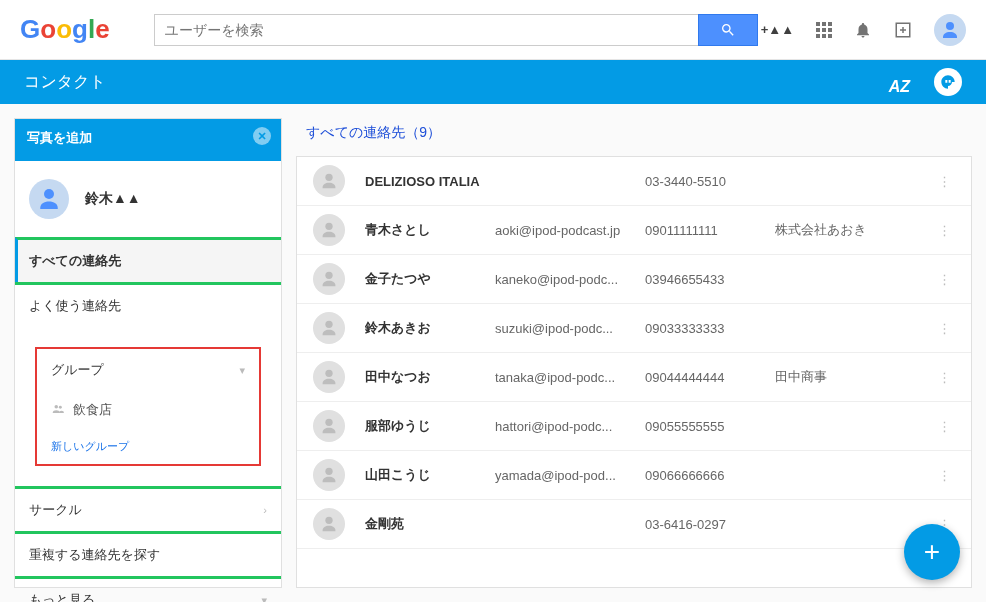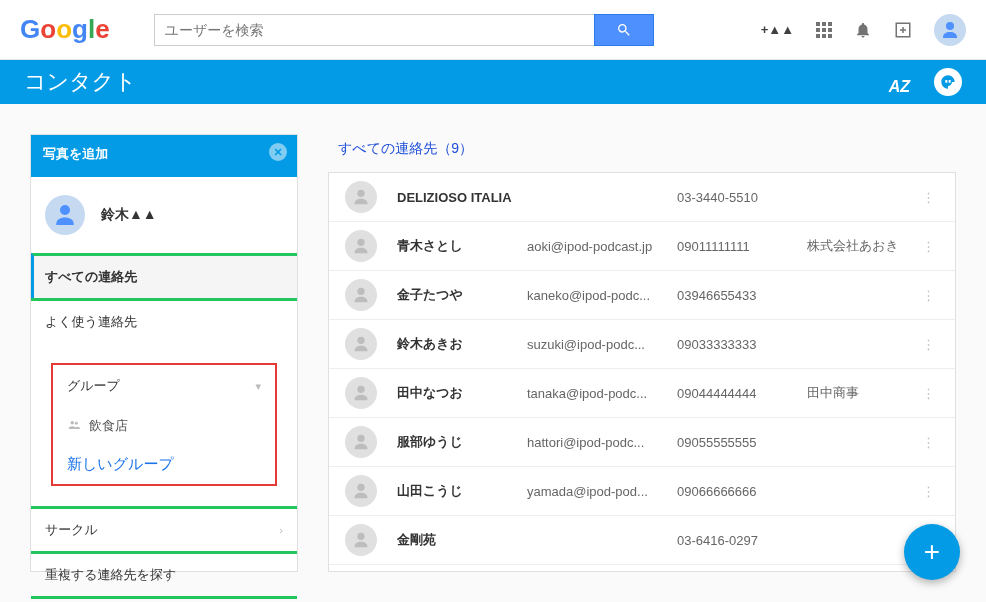--- a/index.html
+++ b/index.html
@@ -7,57 +7,57 @@
 
 
 .header { height: 60px; background: #fff; display: flex; align-items: center; padding: 0 20px; border-bottom: 1px solid #e5e5e5; }
 .logo { font-size: 26px; font-weight: bold; margin-right: 44px; }
 .logo .g1 { color: #4285f4; }
 .logo .o1 { color: #ea4335; }
 .logo .o2 { color: #fbbc05; }
 .logo .g2 { color: #4285f4; }
 .logo .l  { color: #34a853; }
 .logo .e  { color: #ea4335; }
-.search-box { display: flex; width: 500px; }
+.search-box { display: flex; width: 604px; }
 .search-input { flex: 1; height: 32px; border: 1px solid #ccc; border-right: none; padding: 0 10px; font-size: 14px; color: #999; }
 .search-btn { width: 60px; height: 32px; background: #4d90fe; border: 1px solid #3079ed; display: flex; align-items: center; justify-content: center; cursor: pointer; }
 .header-right { margin-left: auto; display: flex; align-items: center; gap: 22px; }
 .plus-user { font-size: 13px; font-weight: bold; color: #404040; }
 .apps-icon { display: grid; grid-template-columns: repeat(3, 4px); grid-gap: 2px; cursor: pointer; }
 .apps-icon span { width: 4px; height: 4px; background: #737373; }
 .bell-icon, .share-icon { width: 18px; height: 18px; display: flex; align-items: center; justify-content: center; color: #737373; cursor: pointer; }
 .avatar-circle { width: 32px; height: 32px; border-radius: 50%; background: #c5d9f1; display: flex; align-items: center; justify-content: center; }
 .avatar-circle svg { width: 24px; height: 24px; }
 
 
 .blue-bar { height: 44px; background: #039be5; display: flex; align-items: center; padding: 0 24px; color: #fff; }
-.blue-title { font-size: 22px; }
+.blue-title { font-size: 16px; }
 .blue-right { margin-left: auto; display: flex; align-items: flex-end; gap: 24px; }
 .az-icon { font-size: 16px; font-style: italic; font-weight: bold; cursor: pointer; }
 .hangouts-circle { width: 28px; height: 28px; border-radius: 50%; background: #fff; display: flex; align-items: center; justify-content: center; cursor: pointer; }
 
 
-.main { display: flex; padding: 30px; gap: 30px; height: calc(100% - 104px); }
+.main { display: flex; padding: 14px; gap: 14px; height: calc(100% - 104px); }
 
 
 .sidebar { width: 268px; background: #fff; border: 1px solid #e0e0e0; flex-shrink: 0; }
 .promo { background: #039be5; color: #fff; padding: 10px 12px; position: relative; font-size: 12px; }
 .promo-title { font-weight: bold; margin-bottom: 4px; font-size: 13px; }
 .promo-close { position: absolute; top: 8px; right: 10px; width: 18px; height: 18px; border-radius: 50%; background: rgba(255,255,255,0.5); display: flex; align-items: center; justify-content: center; cursor: pointer; color: #039be5; font-size: 11px; font-weight: bold; }
 .profile-block { padding: 18px 14px; display: flex; align-items: center; gap: 16px; }
 .profile-avatar { width: 40px; height: 40px; border-radius: 50%; background: #c5d9f1; display: flex; align-items: center; justify-content: center; }
 .profile-name { font-size: 14px; font-weight: bold; color: #333; }
 .nav-item { padding: 12px 14px; font-size: 13px; color: #333; cursor: pointer; display: flex; align-items: center; border-top: 3px solid #22c55e; }
 .nav-item.active { background: #f5f5f5; border-left: 3px solid #039be5; padding-left: 11px; font-weight: bold; }
 .nav-item .chev { margin-left: auto; color: #bbb; font-size: 11px; }
 .highlight-box { border: 2px solid #e53935; margin: 20px; }
 .highlight-box .nav-item { border-top: none; }
 .group-item { padding: 10px 14px; font-size: 13px; color: #555; display: flex; align-items: center; gap: 8px; cursor: pointer; }
 .group-item .gicon { color: #bbb; }
-.new-group { padding: 10px 14px; font-size: 15px; color: #1a73e8; cursor: pointer; }
+.new-group { padding: 10px 14px; font-size: 11px; color: #1a73e8; cursor: pointer; }
 
 
 .content { flex: 1; display: flex; flex-direction: column; }
 .content-title { font-size: 14px; color: #1d4ed8; padding: 6px 10px 14px; }
 .contact-list { background: #fff; border: 1px solid #e0e0e0; flex: 1; overflow-y: auto; }
 .contact-row { display: flex; align-items: center; height: 49px; padding: 0 16px; border-bottom: 1px solid #eee; font-size: 13px; cursor: pointer; }
 .row-avatar { width: 32px; height: 32px; border-radius: 50%; background: #e0e0e0; display: flex; align-items: center; justify-content: center; margin-right: 20px; flex-shrink: 0; }
 .row-avatar svg { width: 22px; height: 22px; }
 .row-name { width: 130px; font-weight: bold; color: #333; flex-shrink: 0; overflow: hidden; text-overflow: ellipsis; white-space: nowrap; }
 .row-email { width: 150px; color: #666; flex-shrink: 0; overflow: hidden; text-overflow: ellipsis; white-space: nowrap; }

